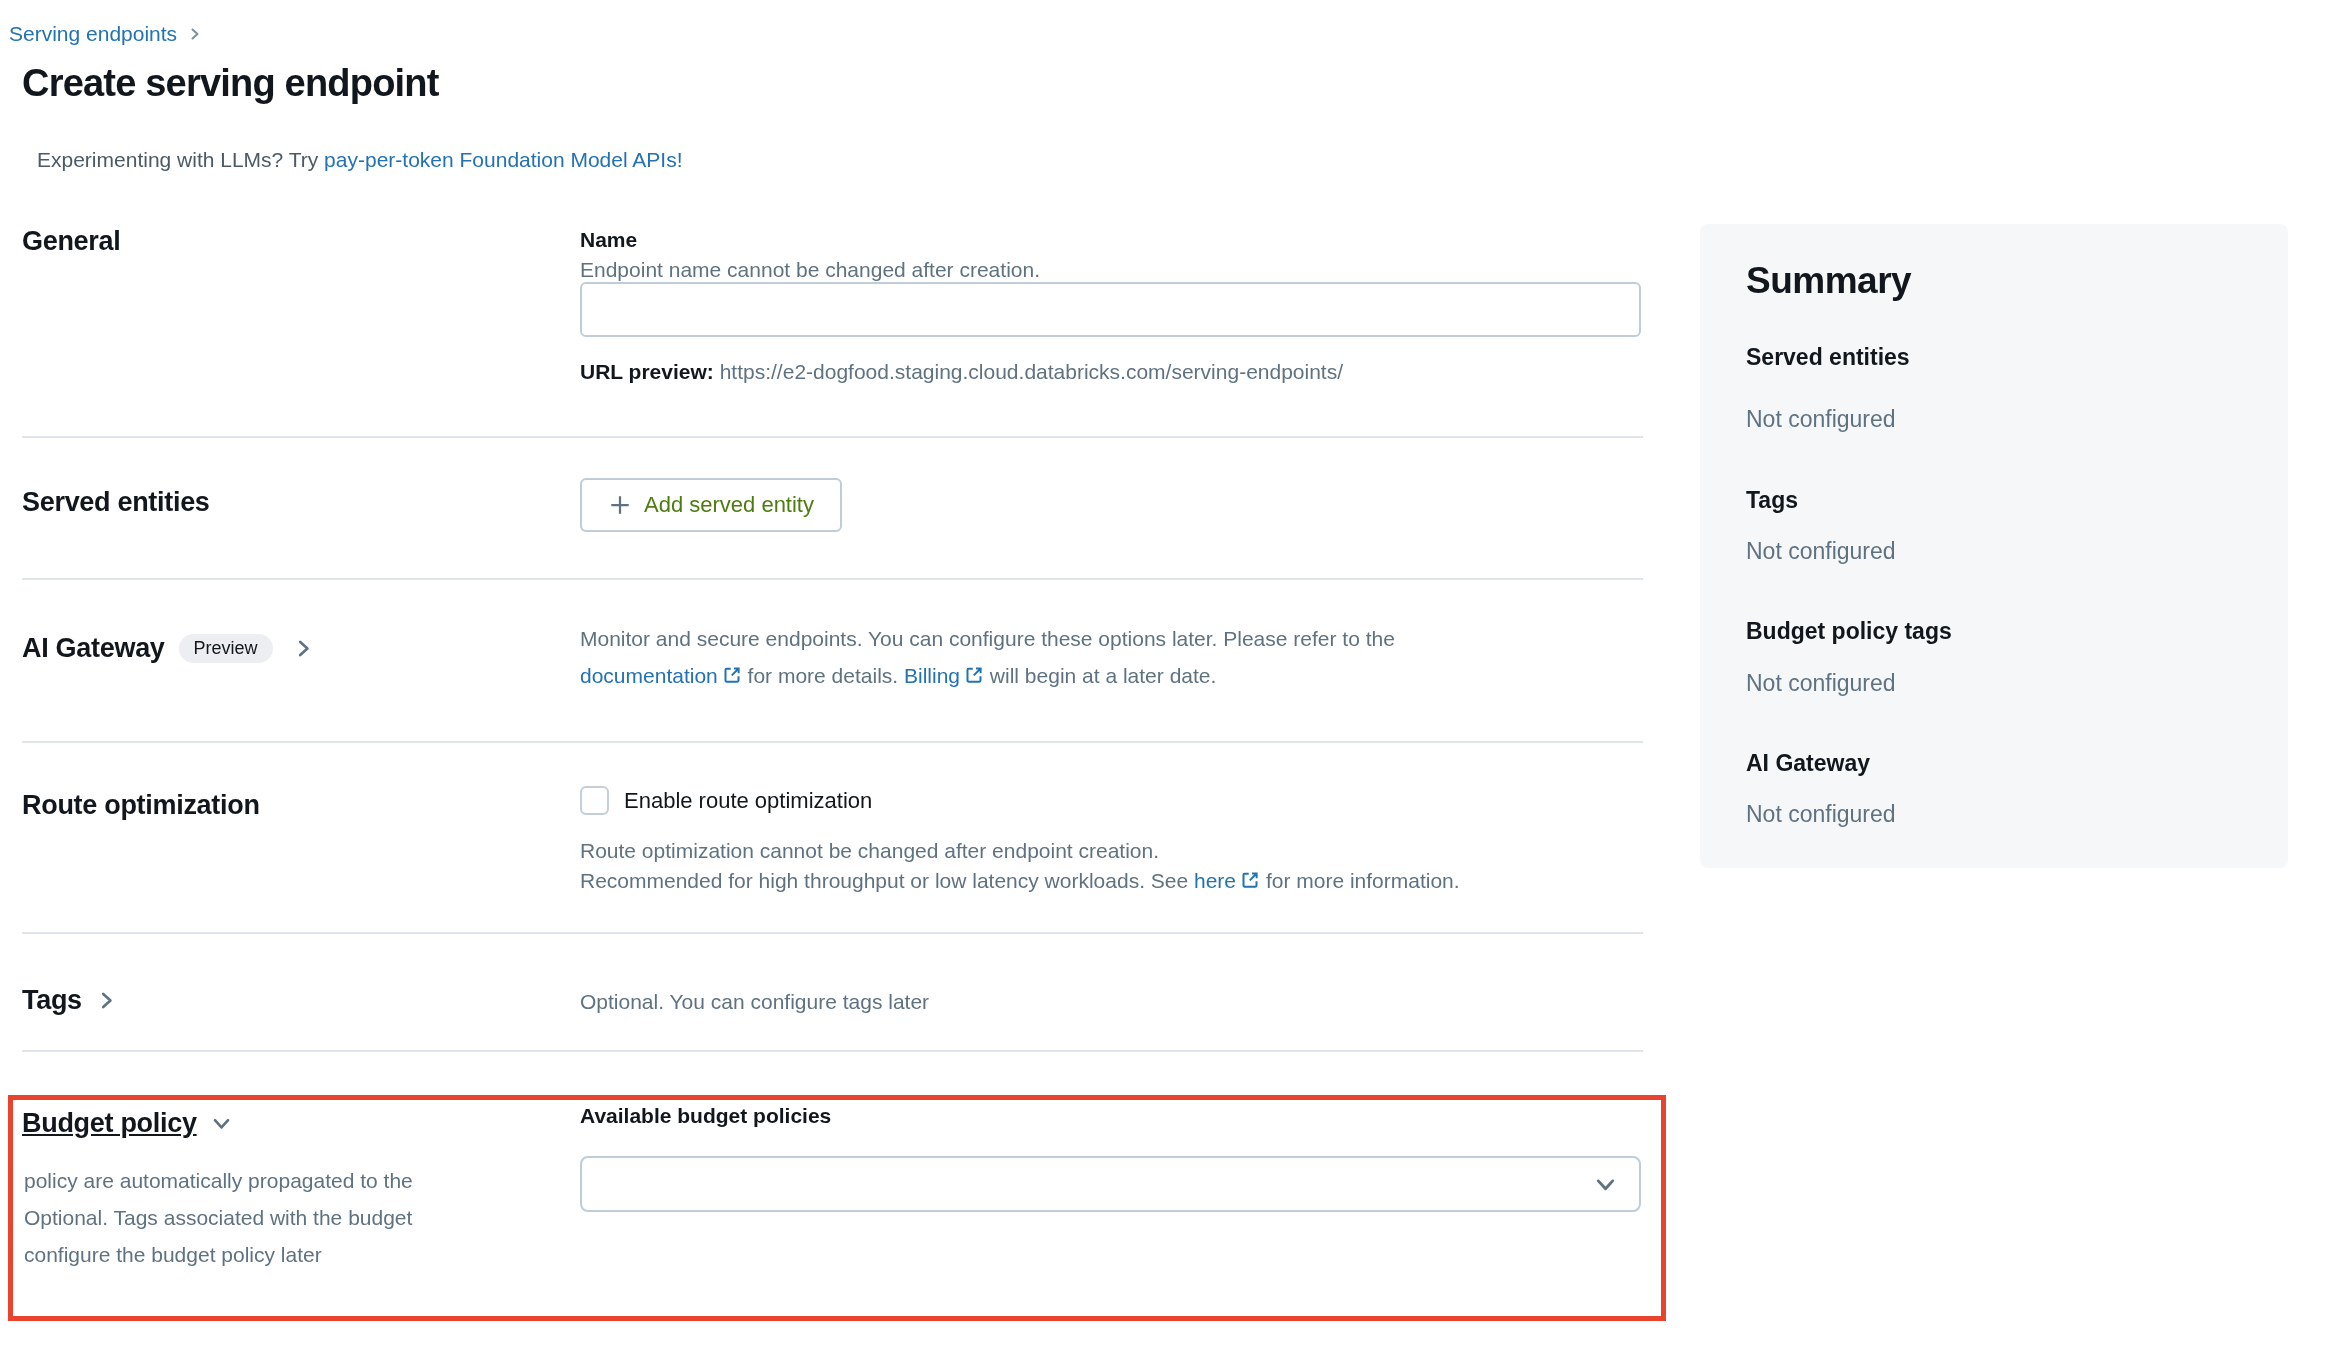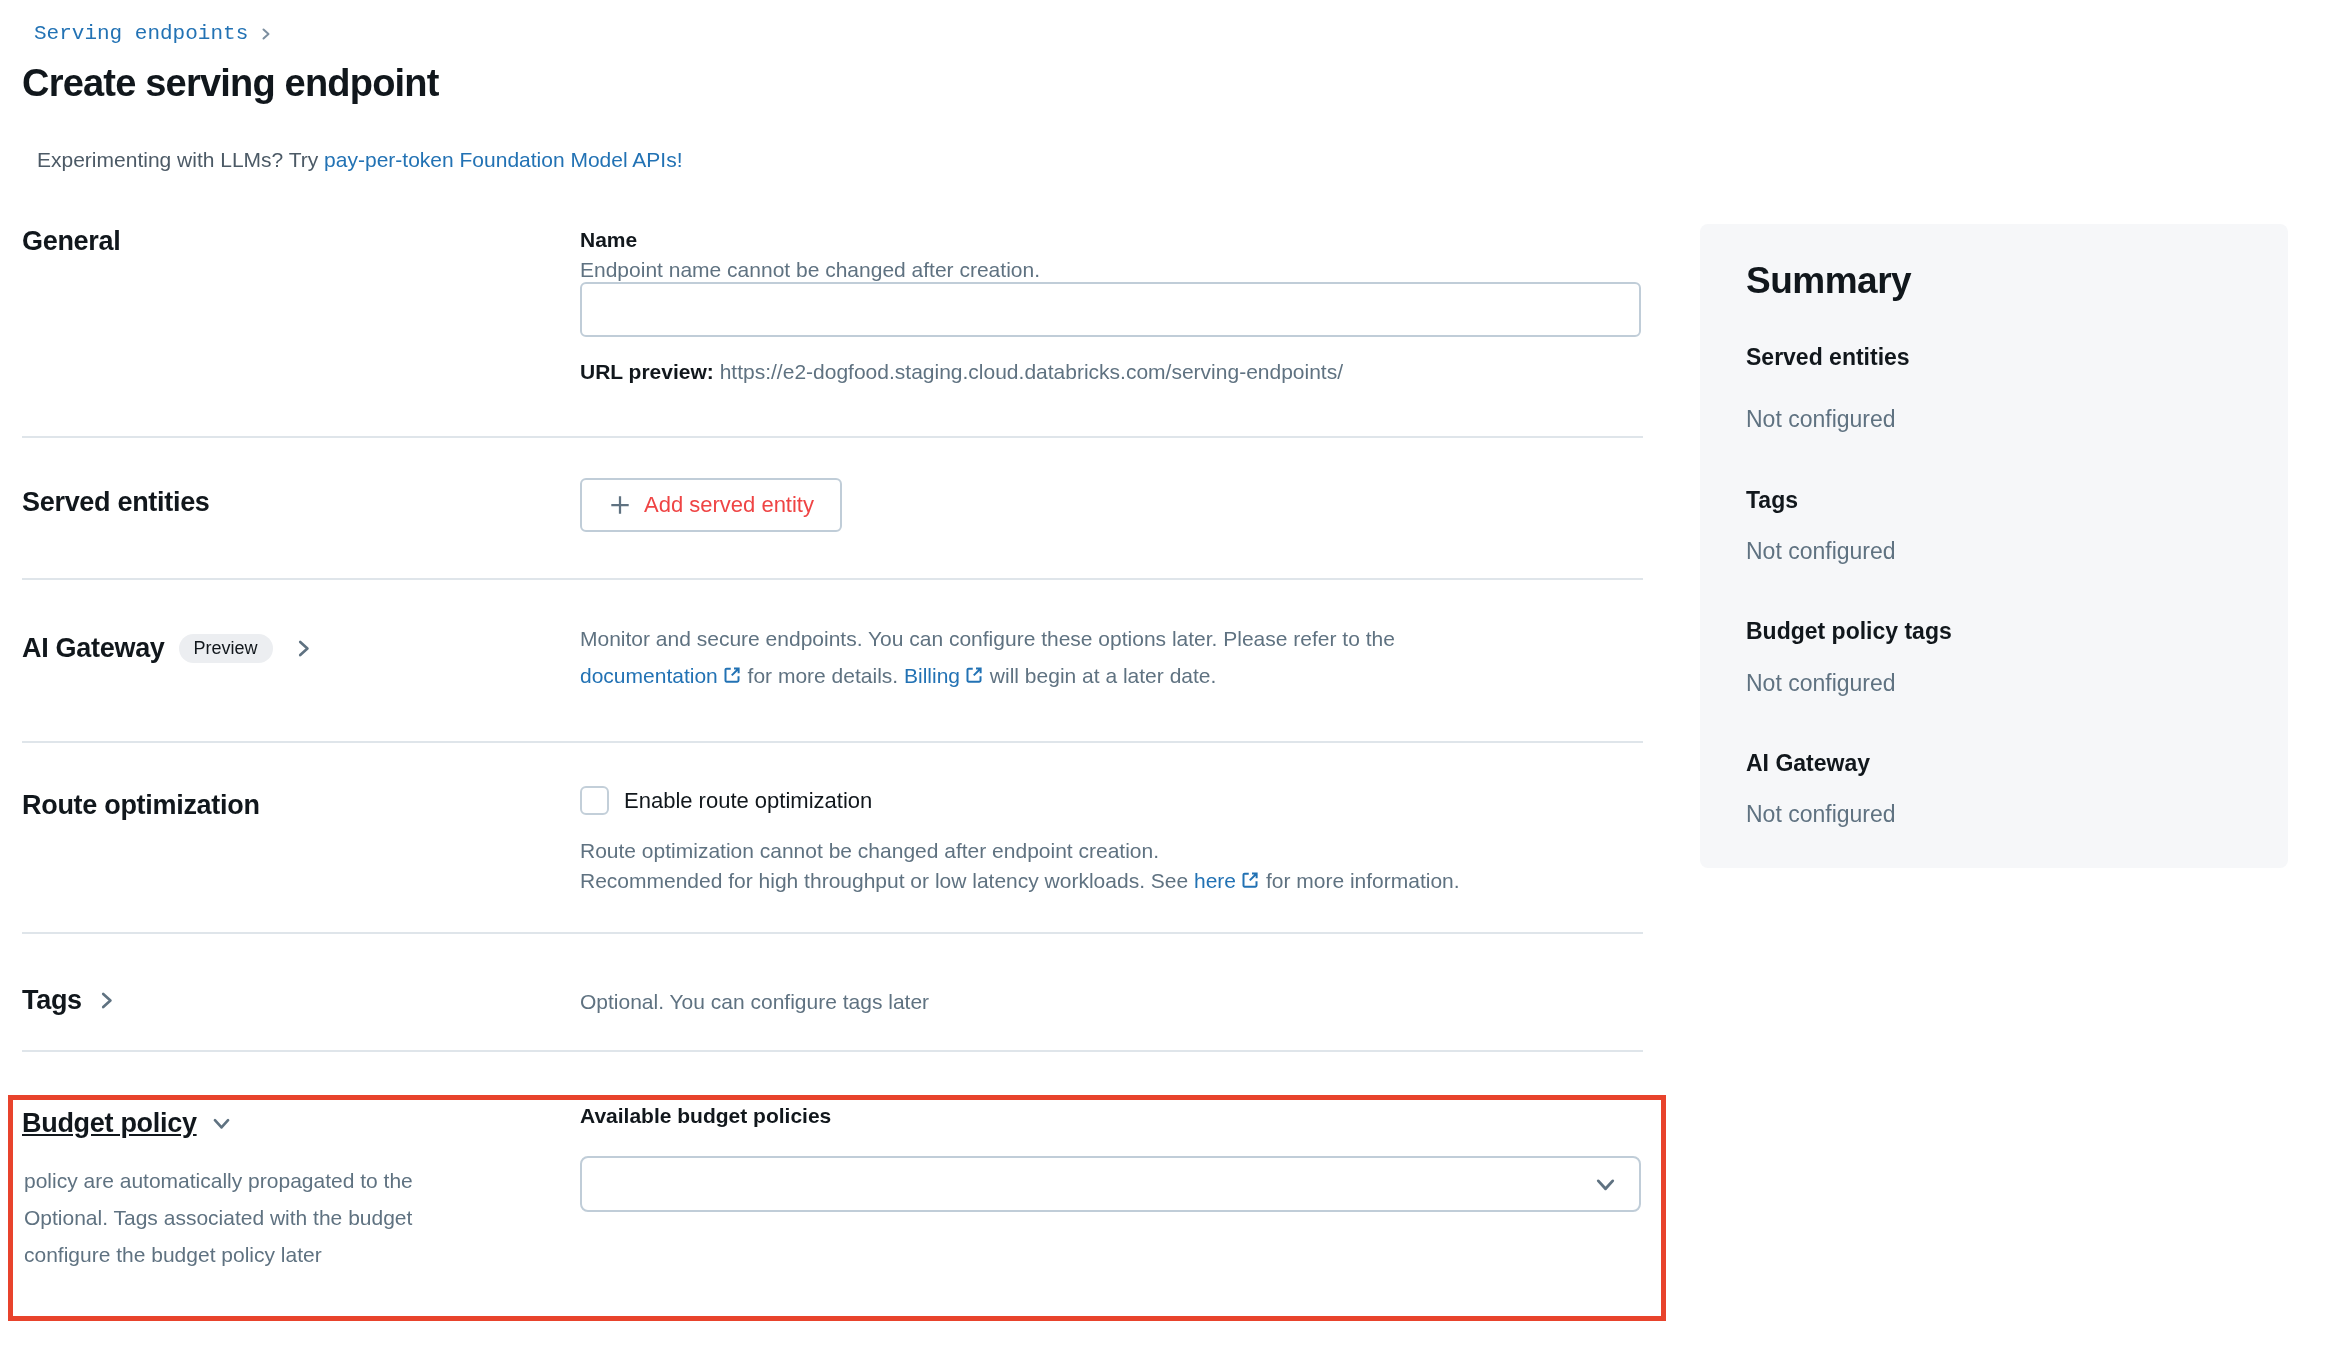--- a/index.html
+++ b/index.html
@@ -7,21 +7,21 @@
   body {
     font-family:"Liberation Sans", sans-serif;
     color:#11171C;
     width:2336px; height:1358px;
     position:relative;
     overflow:hidden;
   }
   .abs { position:absolute; }
 
   
-  .breadcrumb { left:34px; top:22px; display:flex; align-items:center; gap:10px; font-size:21px;font-family:Liberation Mono, monospace; }
+  .breadcrumb { left:9px; top:22px; display:flex; align-items:center; gap:10px; font-size:21px; }
   .breadcrumb a { color:#2272B4; text-decoration:none; cursor:pointer; }
   .crumb-chevron { color:#7D8FA0; display:inline-flex; }
 
   
   .page-title { left:22px; top:62px; font-size:38px; font-weight:700; letter-spacing:-0.8px; color:#11171C; }
   .banner { left:37px; top:148px; font-size:21px; color:#4C5A66; }
   .banner a { color:#2272B4; text-decoration:none; cursor:pointer; }
 
   
   .sec-heading { font-size:27px; font-weight:700; letter-spacing:-0.3px; color:#11171C; display:inline-flex; align-items:center; gap:14px; }
@@ -33,21 +33,21 @@
   .text-input {
     border:2px solid #C0CDD8; border-radius:6px; background:#fff;
     width:1061px; height:55px; font-size:21px; padding:0 16px;
     font-family:"Liberation Sans", sans-serif; color:#11171C; outline:none;
   }
 
   .btn {
     display:inline-flex; align-items:center; gap:12px;
     height:54px; padding:0 26px;
     border:2px solid #C0CDD8; border-radius:6px; background:#fff;
-    font-size:22px; color:#ef4444; cursor:pointer;
+    font-size:22px; color:#4d7c0f; cursor:pointer;
     font-family:"Liberation Sans", sans-serif;
   }
   .plus-icon { color:#5F7281; display:inline-flex; }
 
   .badge {
     background:#ECEEF1; color:#11171C; font-size:18px; font-weight:400;
     border-radius:16px; padding:4px 15px; letter-spacing:0;
   }
 
   .link { color:#2272B4; text-decoration:none; cursor:pointer; white-space:nowrap; }

